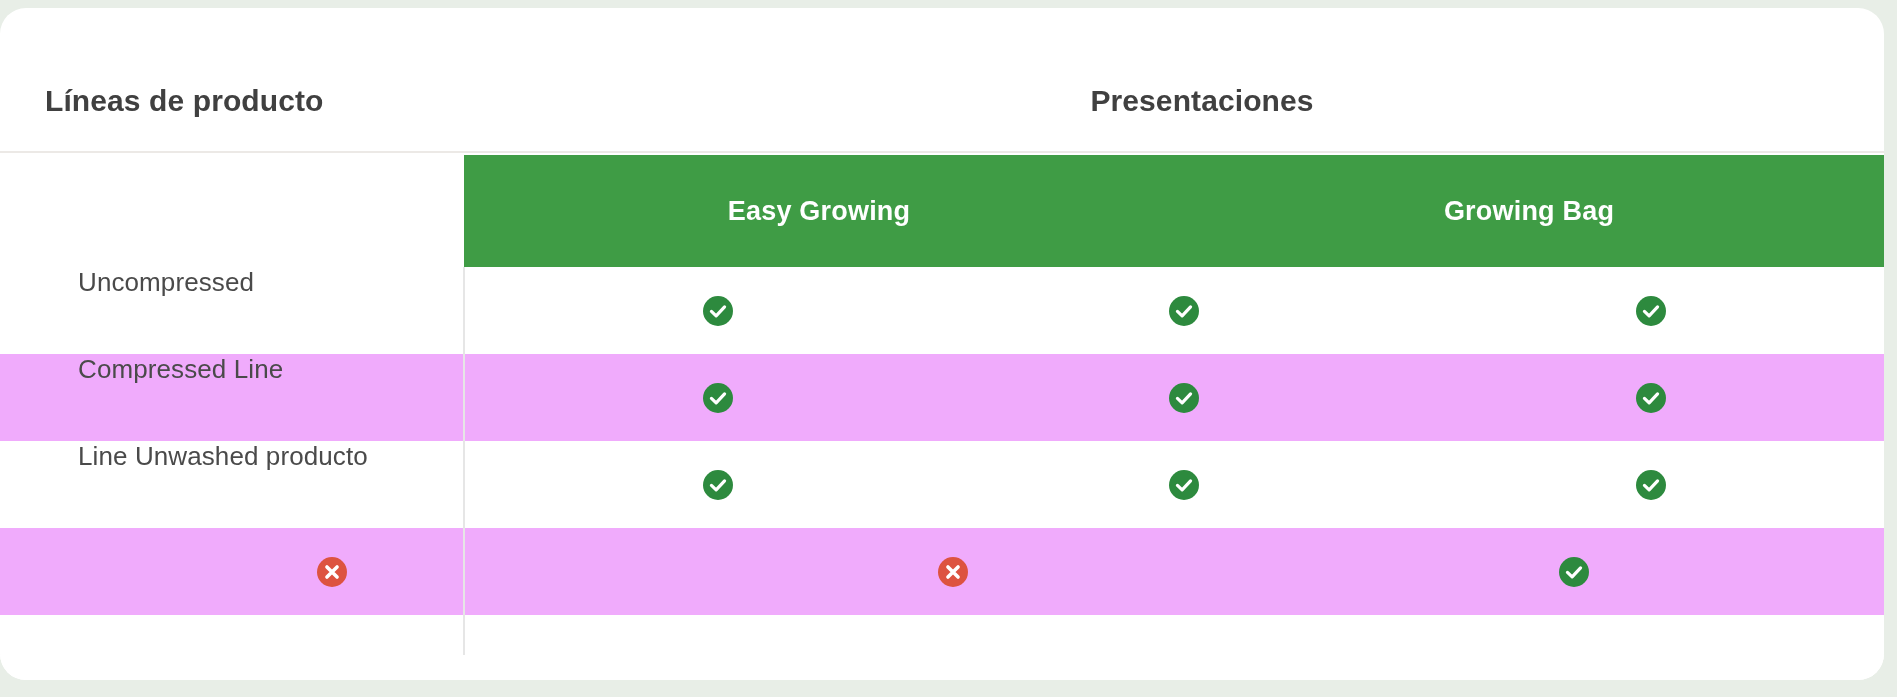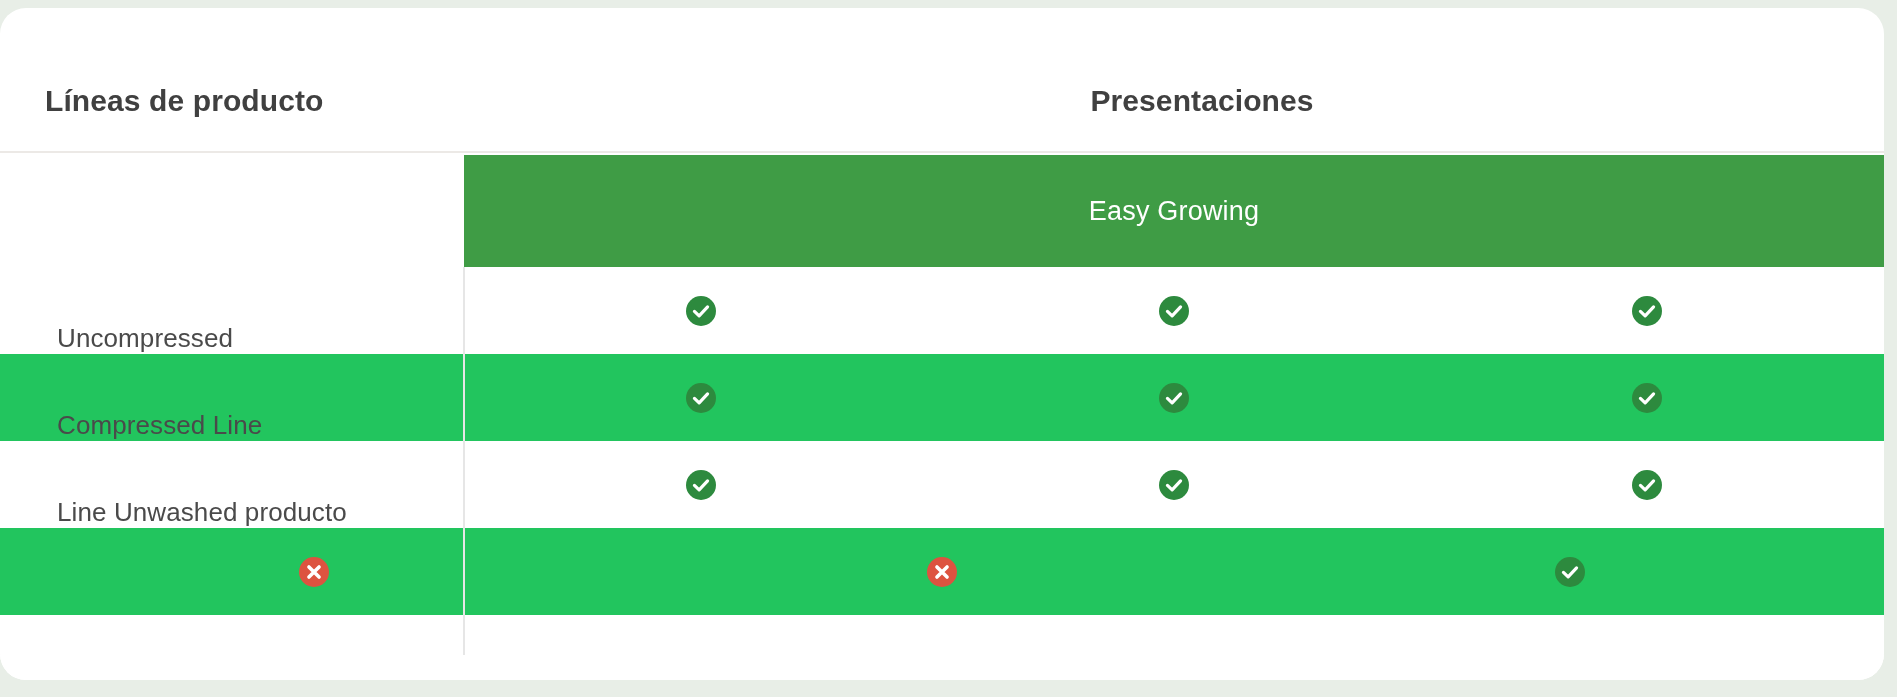--- a/index.html
+++ b/index.html
@@ -79,21 +79,21 @@
     display: flex;
   }
 
   .col-header-cell {
     flex: 1 1 0;
     display: flex;
     align-items: center;
     justify-content: center;
     color: #ffffff;
     font-size: 27px;
-    font-weight: 400;
+    font-weight: 700;
     letter-spacing: 0.2px;
     white-space: nowrap;
   }
 
   
   .header-corner {
     position: absolute;
     left: 0;
     top: 147px;
     width: 464px;
@@ -105,26 +105,27 @@
   .rows {
     position: absolute;
     left: 0;
     top: 259px;
     width: 100%;
   }
 
   .row {
     position: relative;
     display: flex;
-    align-items: flex-end;
+    align-items: flex-start;
     height: 87px;
     background: #ffffff;
-  }
-
-  .row.alt { background: #22c55e; }
+    padding-left: 21px;
+  }
+
+  .row.alt { background: #f0abfc; }
 
   .row-label {
     width: 464px;
     flex: 0 0 464px;
     padding-left: 57px;
     font-size: 26px;
     color: #4a4a4a;
     letter-spacing: 0.1px;
     white-space: nowrap;
   }
@@ -179,20 +180,21 @@
 
     <div class="title-band">
       <div class="title-left">Líneas de producto</div>
       <div class="title-center">Presentaciones</div>
     </div>
 
     <div class="header-corner"></div>
 
     <div class="col-header-band">
       <div class="col-header-cell">Easy Growing</div>
+      <div class="col-header-cell">Growing Bag</div>
     </div>
 
     <div class="rows">
 
       <div class="row">
         <div class="row-label">Uncompressed</div>
         <div class="row-cells">
           <div class="cell">
             <span class="icon-badge">
               <svg viewBox="0 0 32 32">

